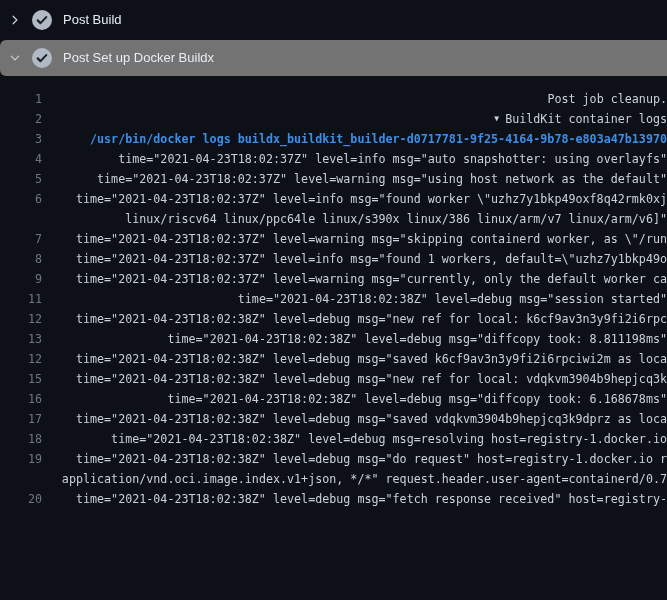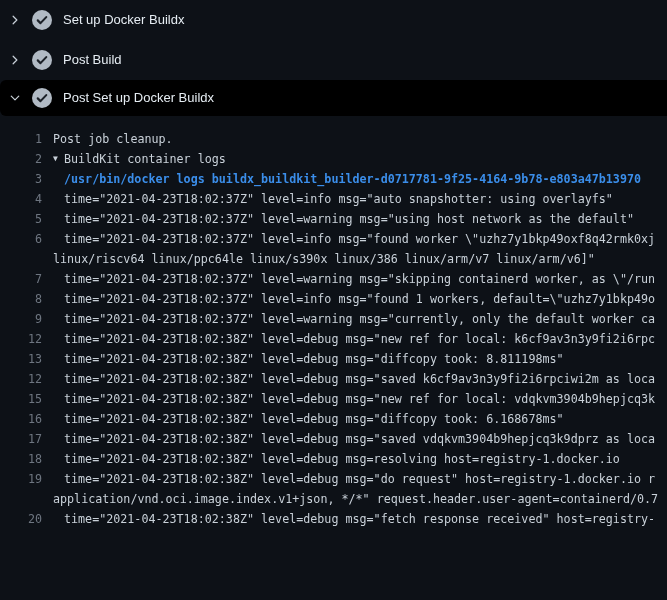--- a/index.html
+++ b/index.html
@@ -22,21 +22,21 @@
   
   .step-row {
     display: flex;
     align-items: center;
     height: 40px;
     padding-left: 9px;
     cursor: pointer;
   }
   .step-row.expanded {
     height: 36px;
-    background: #000000;
+    background: #737373;
     border-radius: 6px 0 0 6px;
   }
   .chev {
     width: 12px;
     height: 12px;
     flex: none;
     margin-right: 11px;
     display: flex;
     align-items: center;
     justify-content: center;
@@ -76,20 +76,21 @@
     text-align: right;
     color: #6e7681;
     cursor: pointer;
   }
   .log-body {
     flex: 1;
     margin-left: 11px;
     overflow: hidden;
     display: flex;
     align-items: center;
+    justify-content: flex-end;
   }
   .log-row.indent-1 .log-body { margin-left: 22px; }
   .group-arrow {
     display: none;
   }
   .log-row.group .group-arrow {
     display: inline-block;
     width: 11px;
     font-size: 8px;
     color: #c9d1d9;
@@ -111,34 +112,20 @@
       <svg viewBox="0 0 16 16" width="12" height="12">
         <path d="M5.5 3l5 5-5 5" fill="none" stroke="#c9d1d9" stroke-width="1.6" stroke-linecap="round" stroke-linejoin="round"></path>
       </svg>
     </span>
     <span class="check">
       <svg viewBox="0 0 16 16" width="20" height="20">
         <circle cx="8" cy="8" r="8" fill="#b1bac4"></circle>
         <path d="M4.6 8.3l2.2 2.2 4.6-4.8" fill="none" stroke="#1c2128" stroke-width="1.7" stroke-linecap="round" stroke-linejoin="round"></path>
       </svg>
     </span>
-    <span class="step-title">Set up Docker Buildx</span>
-  </div>
-      <div class="step-row">
-    <span class="chev">
-      <svg viewBox="0 0 16 16" width="12" height="12">
-        <path d="M5.5 3l5 5-5 5" fill="none" stroke="#c9d1d9" stroke-width="1.6" stroke-linecap="round" stroke-linejoin="round"></path>
-      </svg>
-    </span>
-    <span class="check">
-      <svg viewBox="0 0 16 16" width="20" height="20">
-        <circle cx="8" cy="8" r="8" fill="#b1bac4"></circle>
-        <path d="M4.6 8.3l2.2 2.2 4.6-4.8" fill="none" stroke="#1c2128" stroke-width="1.7" stroke-linecap="round" stroke-linejoin="round"></path>
-      </svg>
-    </span>
     <span class="step-title">Post Build</span>
   </div>
       <div class="step-row expanded">
     <span class="chev">
       <svg viewBox="0 0 16 16" width="12" height="12">
         <path d="M5.5 3l5 5-5 5" fill="none" stroke="#c9d1d9" stroke-width="1.6" stroke-linecap="round" stroke-linejoin="round"></path>
       </svg>
     </span>
     <span class="check">
       <svg viewBox="0 0 16 16" width="20" height="20">
@@ -184,20 +171,24 @@
   </div>
       <div class="log-row indent-1">
     <span class="log-num">8</span>
     <span class="log-body"><span class="log-text">time="2021-04-23T18:02:37Z" level=info msg="found 1 workers, default=\"uzhz7y1bkp49o</span></span>
   </div>
       <div class="log-row indent-1">
     <span class="log-num">9</span>
     <span class="log-body"><span class="log-text">time="2021-04-23T18:02:37Z" level=warning msg="currently, only the default worker ca</span></span>
   </div>
       <div class="log-row indent-1">
+    <span class="log-num">11</span>
+    <span class="log-body"><span class="log-text">time="2021-04-23T18:02:38Z" level=debug msg="session started"</span></span>
+  </div>
+      <div class="log-row indent-1">
     <span class="log-num">12</span>
     <span class="log-body"><span class="log-text">time="2021-04-23T18:02:38Z" level=debug msg="new ref for local: k6cf9av3n3y9fi2i6rpc</span></span>
   </div>
       <div class="log-row indent-1">
     <span class="log-num">13</span>
     <span class="log-body"><span class="log-text">time="2021-04-23T18:02:38Z" level=debug msg="diffcopy took: 8.811198ms"</span></span>
   </div>
       <div class="log-row indent-1">
     <span class="log-num">12</span>
     <span class="log-body"><span class="log-text">time="2021-04-23T18:02:38Z" level=debug msg="saved k6cf9av3n3y9fi2i6rpciwi2m as loca</span></span>

